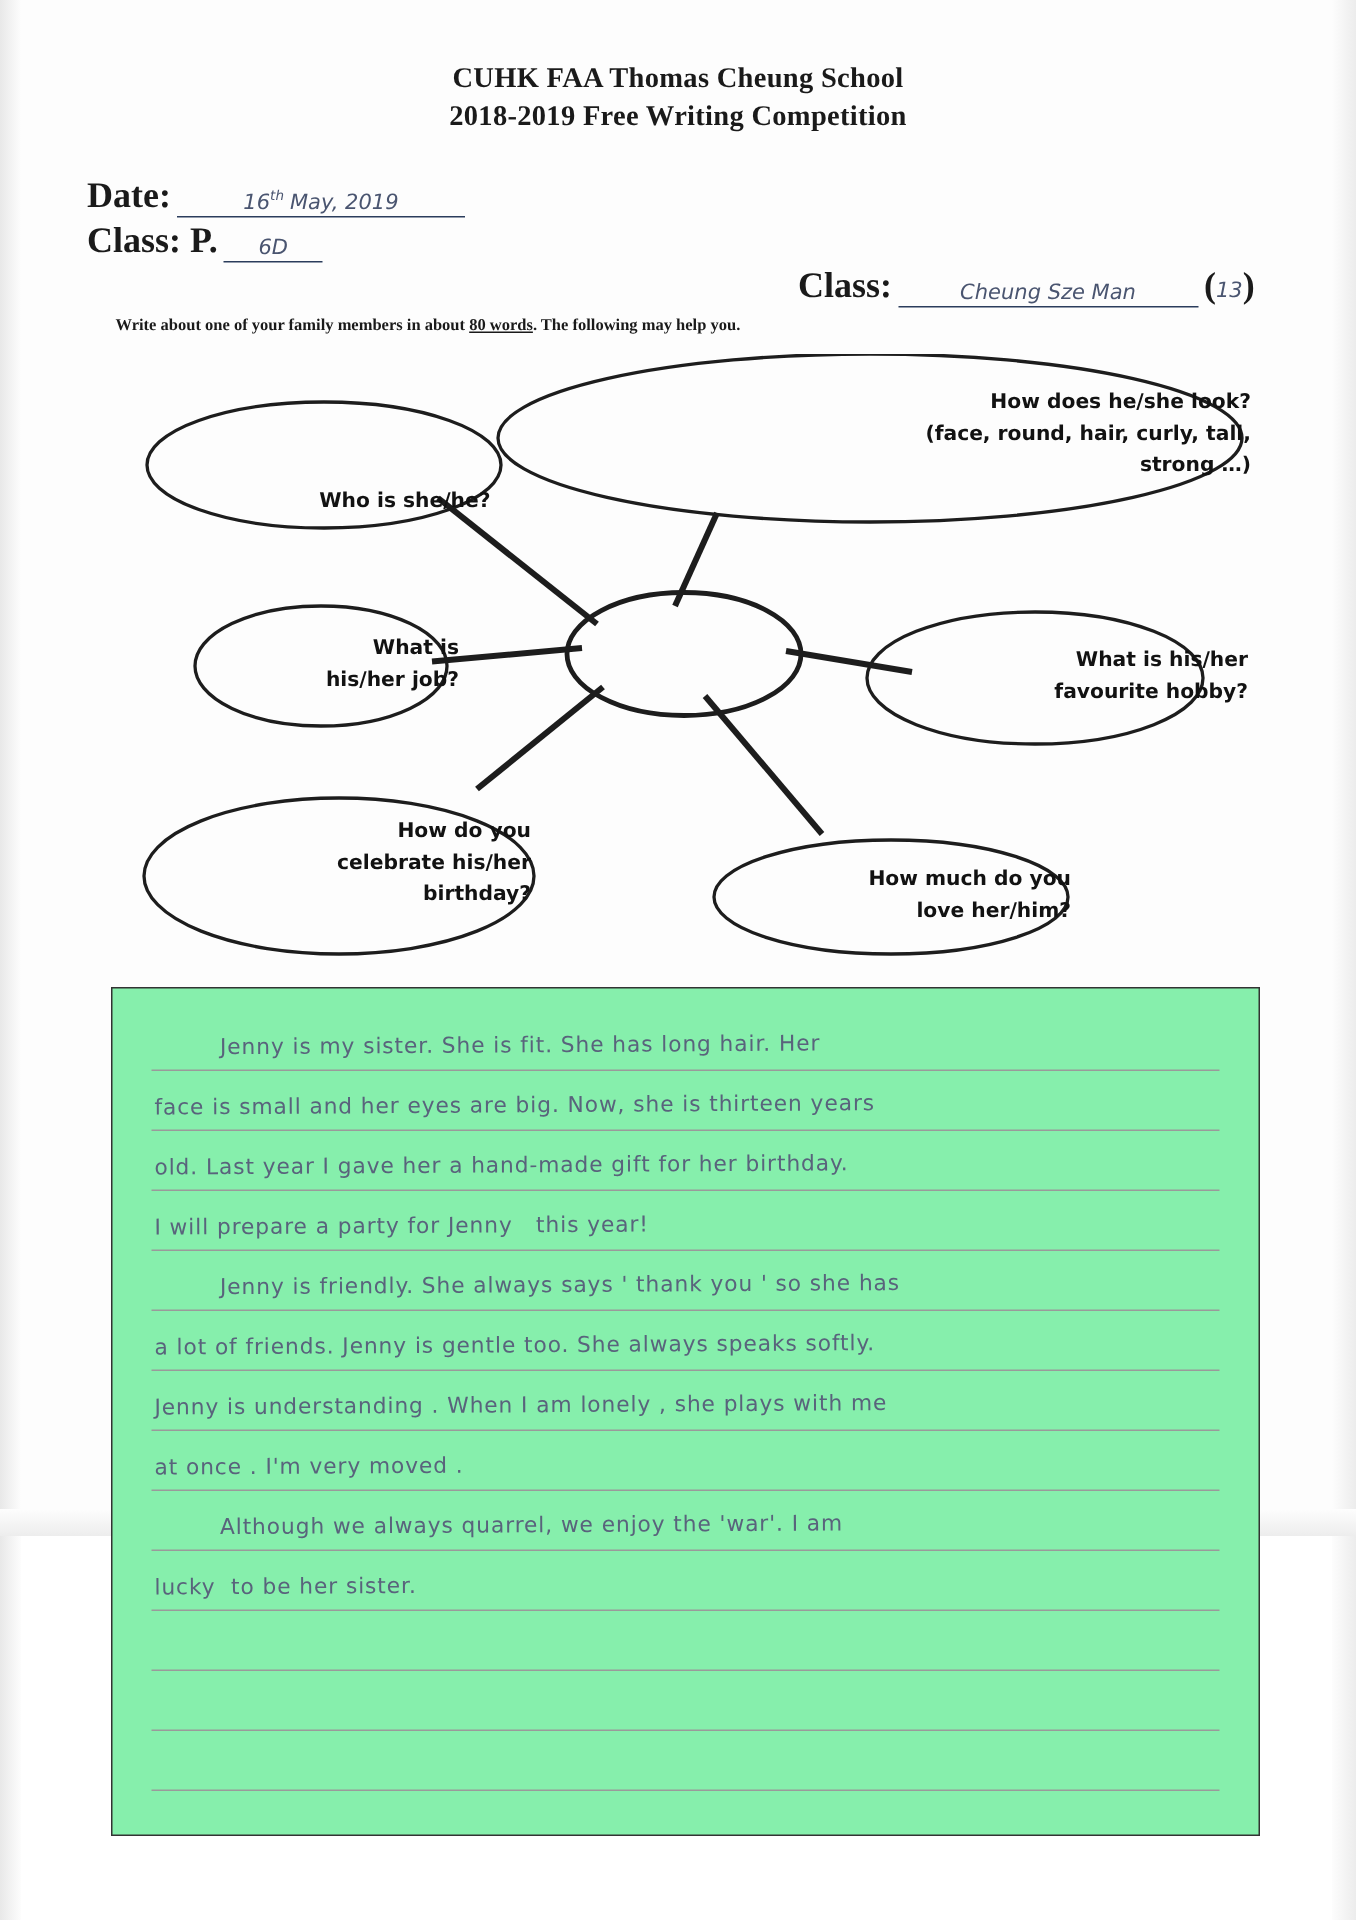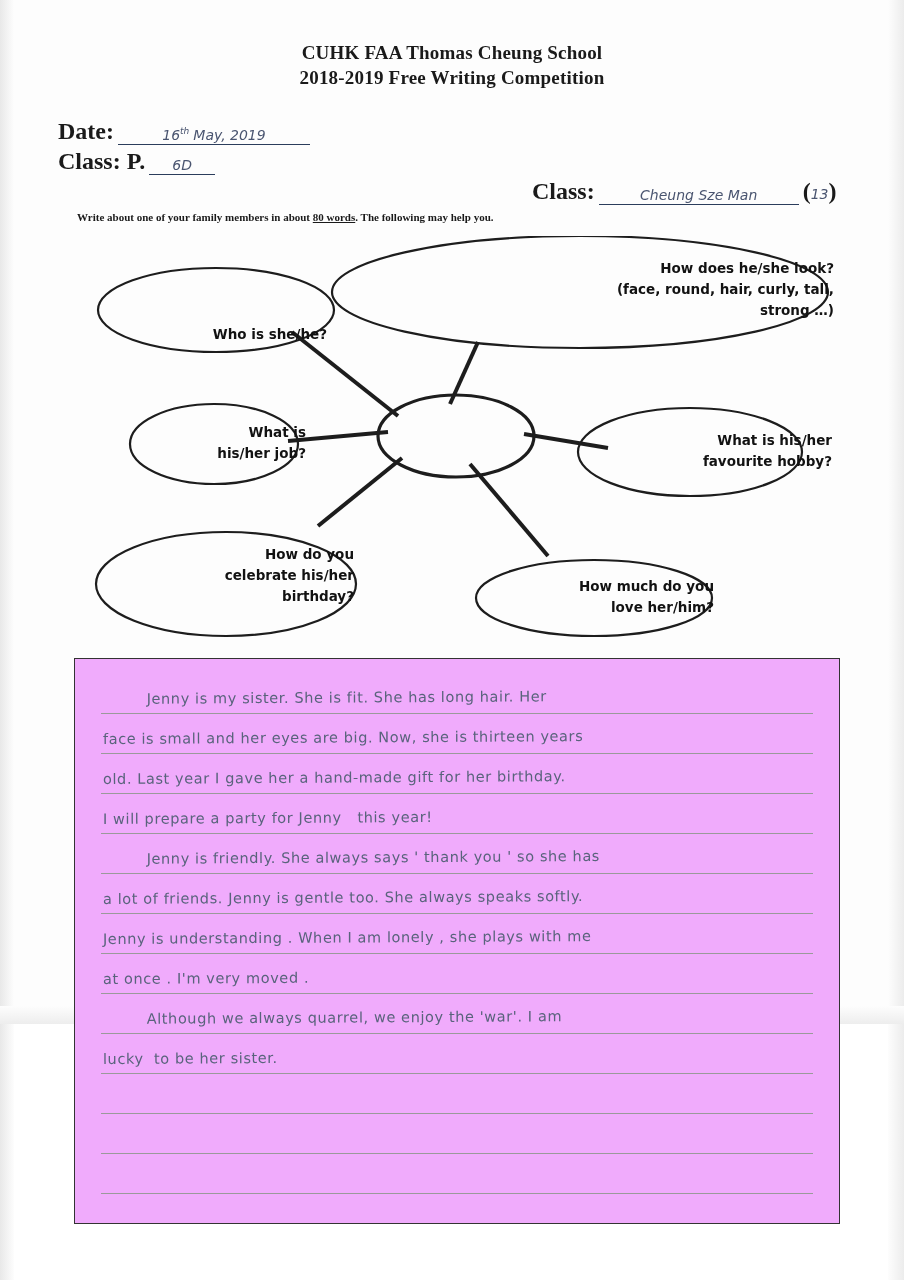--- a/index.html
+++ b/index.html
@@ -125,21 +125,21 @@
     text-align: center;
     font-weight: normal;
   }
 
   .answer-box {
     position: absolute;
     left: 74px; top: 658px;
     width: 764px;
     height: 564px;
     border: 1.5px solid #333;
-    background: #f0abfc;
+    background: #86efac;
     text-decoration: underline;
   }
   .rule {
     position: absolute;
     left: 26px;
     width: 712px;
     border-bottom: 1px solid #9a9a9a;
   }
   .writing {
     position: absolute;

